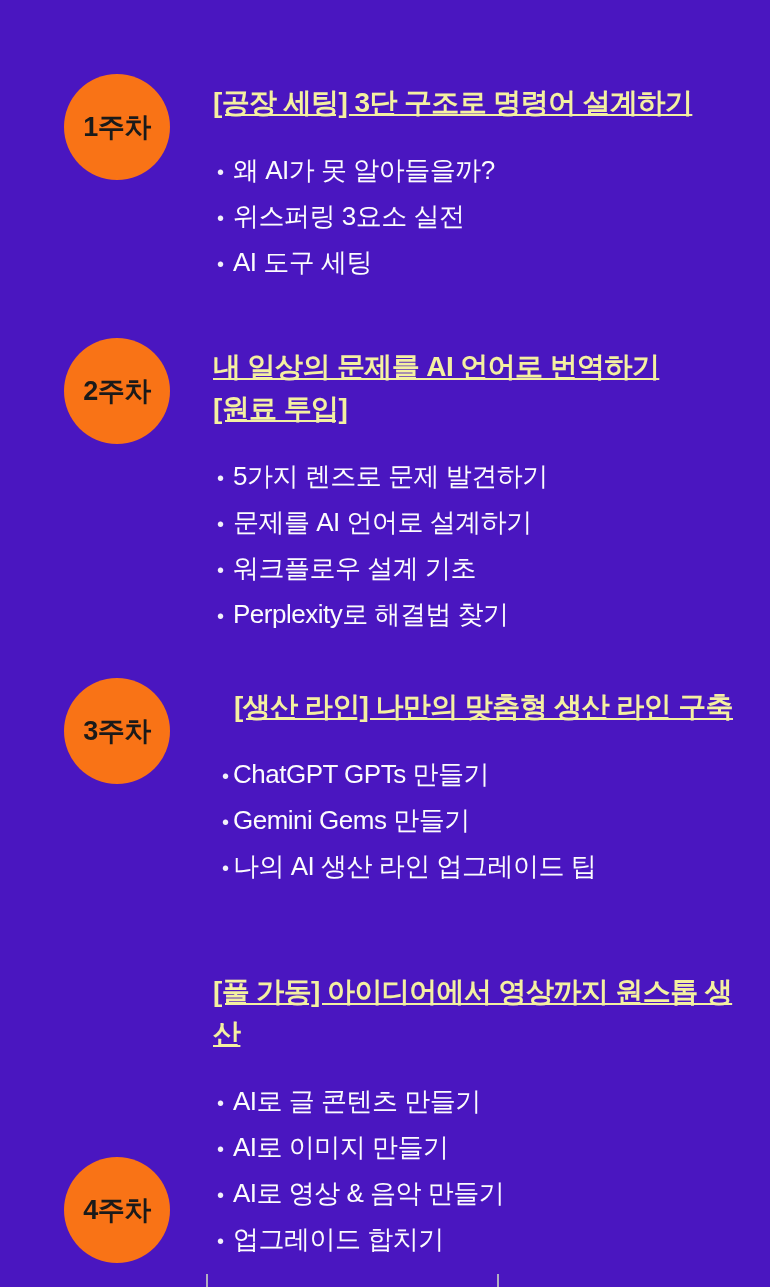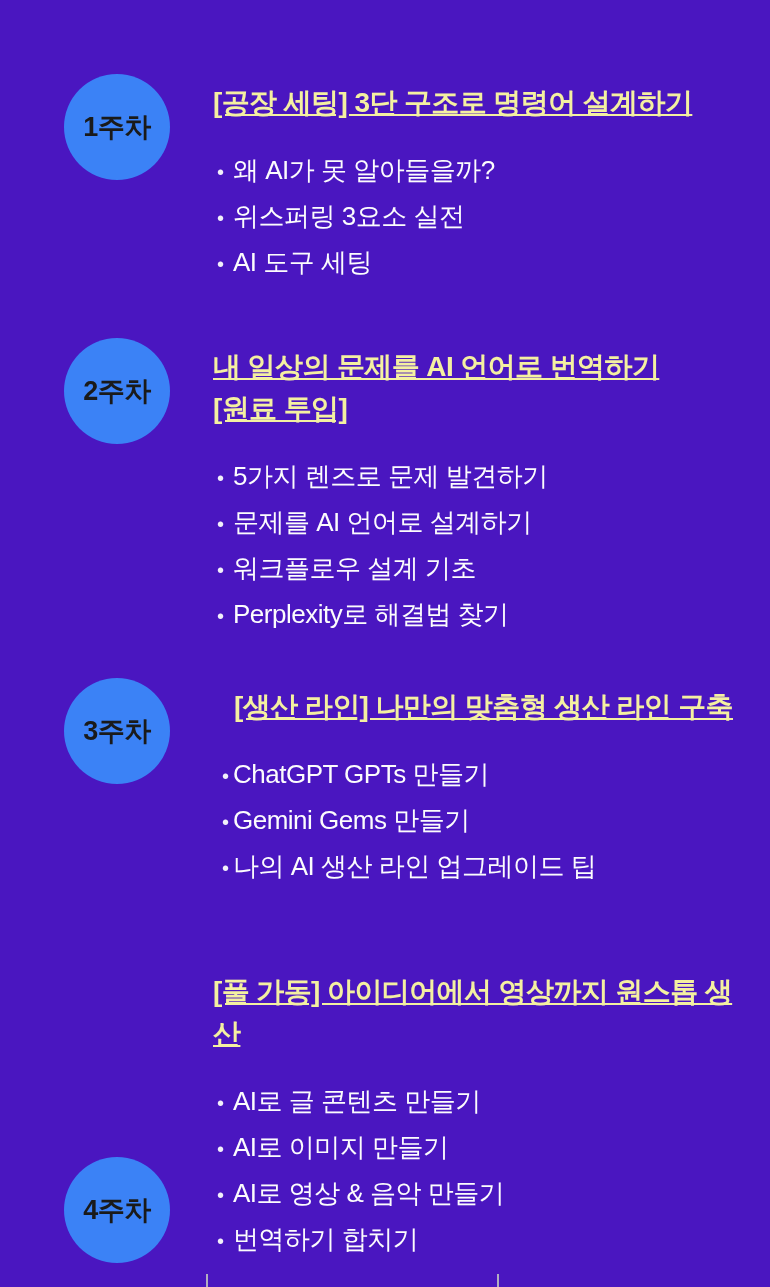--- a/index.html
+++ b/index.html
@@ -23,21 +23,21 @@
   }
   .s1 { top: 74px; }
   .s2 { top: 338px; }
   .s3 { top: 678px; text-align: right; }
   .s4 { top: 963px; align-items: flex-end; }
   .badge {
     flex: 0 0 auto;
     width: 106px;
     height: 106px;
     border-radius: 50%;
-    background: #3b82f6;
+    background: #f97316;
     display: flex;
     align-items: center;
     justify-content: center;
   }
   .badge-label {
     font-size: 27px;
     font-weight: 700;
     color: #1a1a1a;
     letter-spacing: -0.5px;
   }
@@ -189,21 +189,21 @@
         <li>
             <span class="dot">•</span>
             <span class="topic-label">AI로 이미지 만들기</span>
           </li>
         <li>
             <span class="dot">•</span>
             <span class="topic-label">AI로 영상 &amp; 음악 만들기</span>
           </li>
         <li>
             <span class="dot">•</span>
-            <span class="topic-label">번역하기 합치기</span>
+            <span class="topic-label">업그레이드 합치기</span>
           </li>
       </ul>
     </div>
   </div>
 
   <div class="tick tick-1"></div>
   <div class="tick tick-2"></div>
 
 </div>
 

